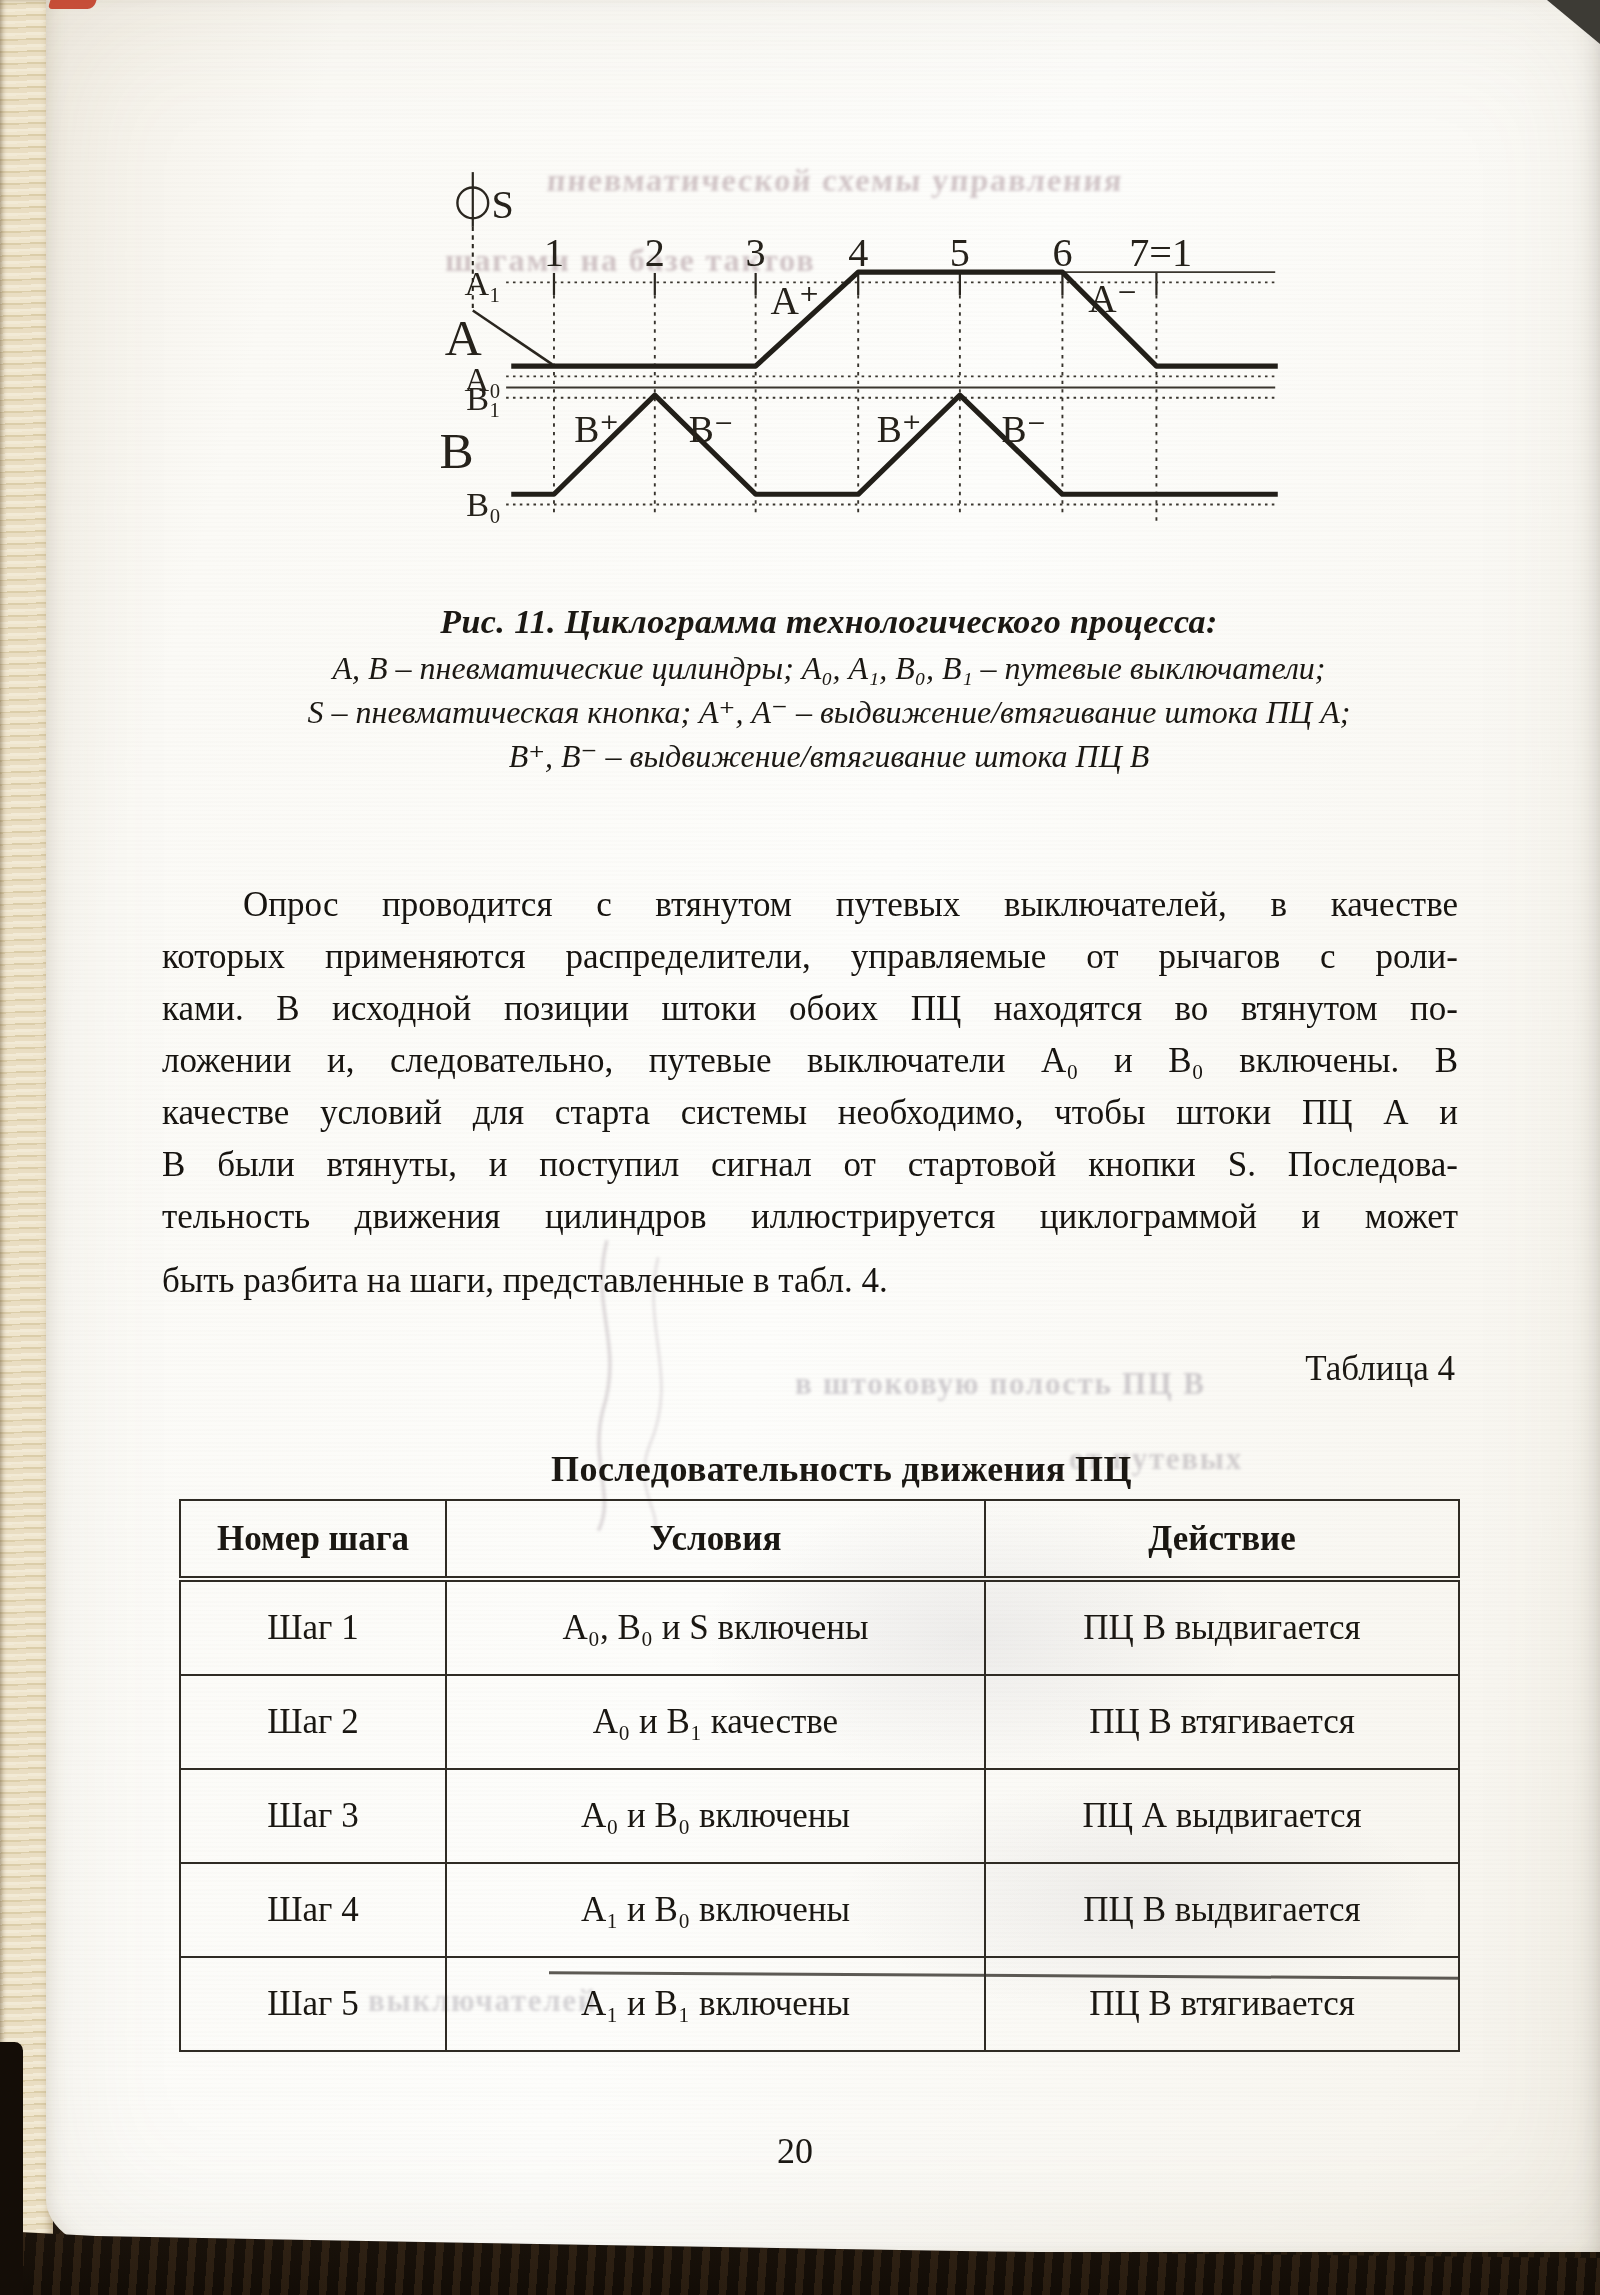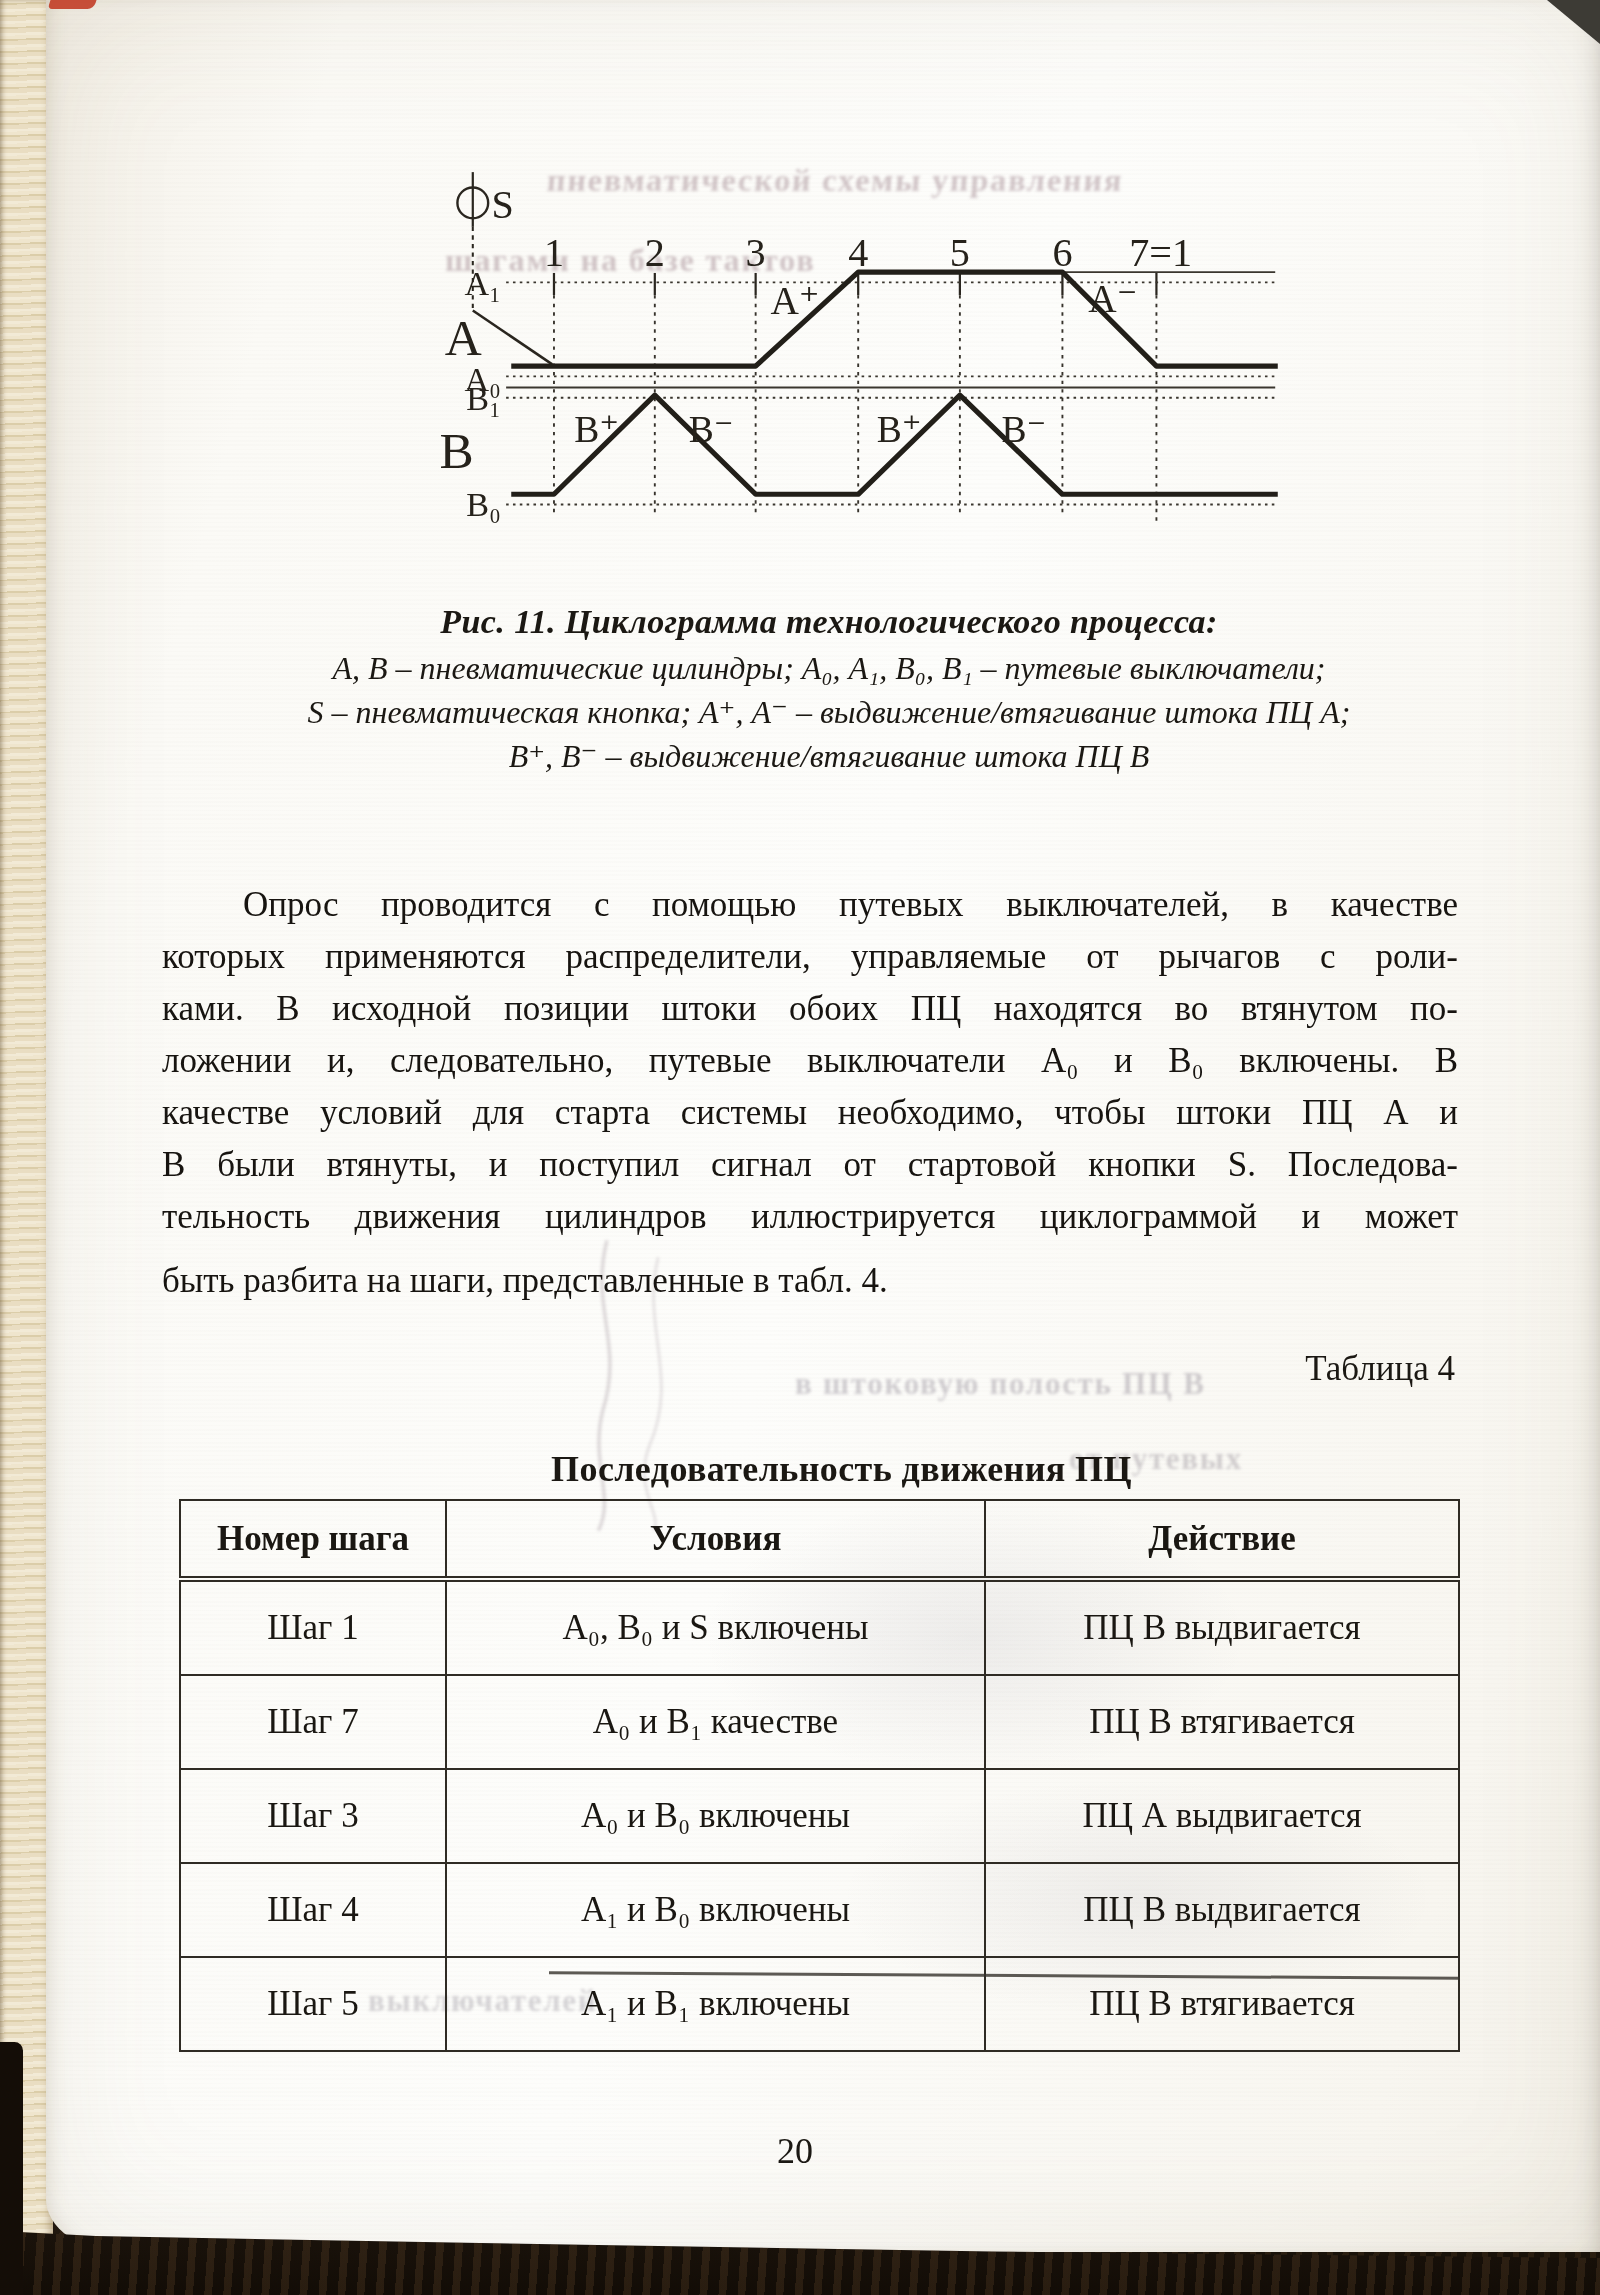--- a/index.html
+++ b/index.html
@@ -176,21 +176,21 @@
   </div>
 
   <div class="caption">
     <div class="caption-title">Рис. 11. Циклограмма технологического процесса:</div>
     <div class="caption-line">А, В – пневматические цилиндры; А₀, А₁, В₀, В₁ – путевые выключатели;</div>
     <div class="caption-line">S – пневматическая кнопка; А⁺, А⁻ – выдвижение/втягивание штока ПЦ А;</div>
     <div class="caption-line">В⁺, В⁻ – выдвижение/втягивание штока ПЦ В</div>
   </div>
 
   <div class="para">
-    <div class="para-line first">Опрос проводится с помощью путевых выключателей, в качестве</div>
+    <div class="para-line first">Опрос проводится с втянутом путевых выключателей, в качестве</div>
     <div class="para-line">которых применяются распределители, управляемые от рычагов с роли-</div>
     <div class="para-line">ками. В исходной позиции штоки обоих ПЦ находятся во втянутом по-</div>
     <div class="para-line">ложении и, следовательно, путевые выключатели А₀ и В₀ включены. В</div>
     <div class="para-line">качестве условий для старта системы необходимо, чтобы штоки ПЦ А и</div>
     <div class="para-line">В были втянуты, и поступил сигнал от стартовой кнопки S. Последова-</div>
     <div class="para-line">тельность движения цилиндров иллюстрируется циклограммой и может</div>
     <div class="para-line last">быть разбита на шаги, представленные в табл. 4.</div>
   </div>
 
   <div class="tablica-label">Таблица 4</div>
@@ -209,21 +209,21 @@
         <th>Действие</th>
       </tr>
     </thead>
     <tbody>
       <tr>
         <td>Шаг 1</td>
         <td>А₀, В₀ и S включены</td>
         <td>ПЦ В выдвигается</td>
       </tr>
       <tr>
-        <td>Шаг 7</td>
+        <td>Шаг 2</td>
         <td>А₀ и В₁ качестве</td>
         <td>ПЦ В втягивается</td>
       </tr>
       <tr>
         <td>Шаг 3</td>
         <td>А₀ и В₀ включены</td>
         <td>ПЦ А выдвигается</td>
       </tr>
       <tr>
         <td>Шаг 4</td>

